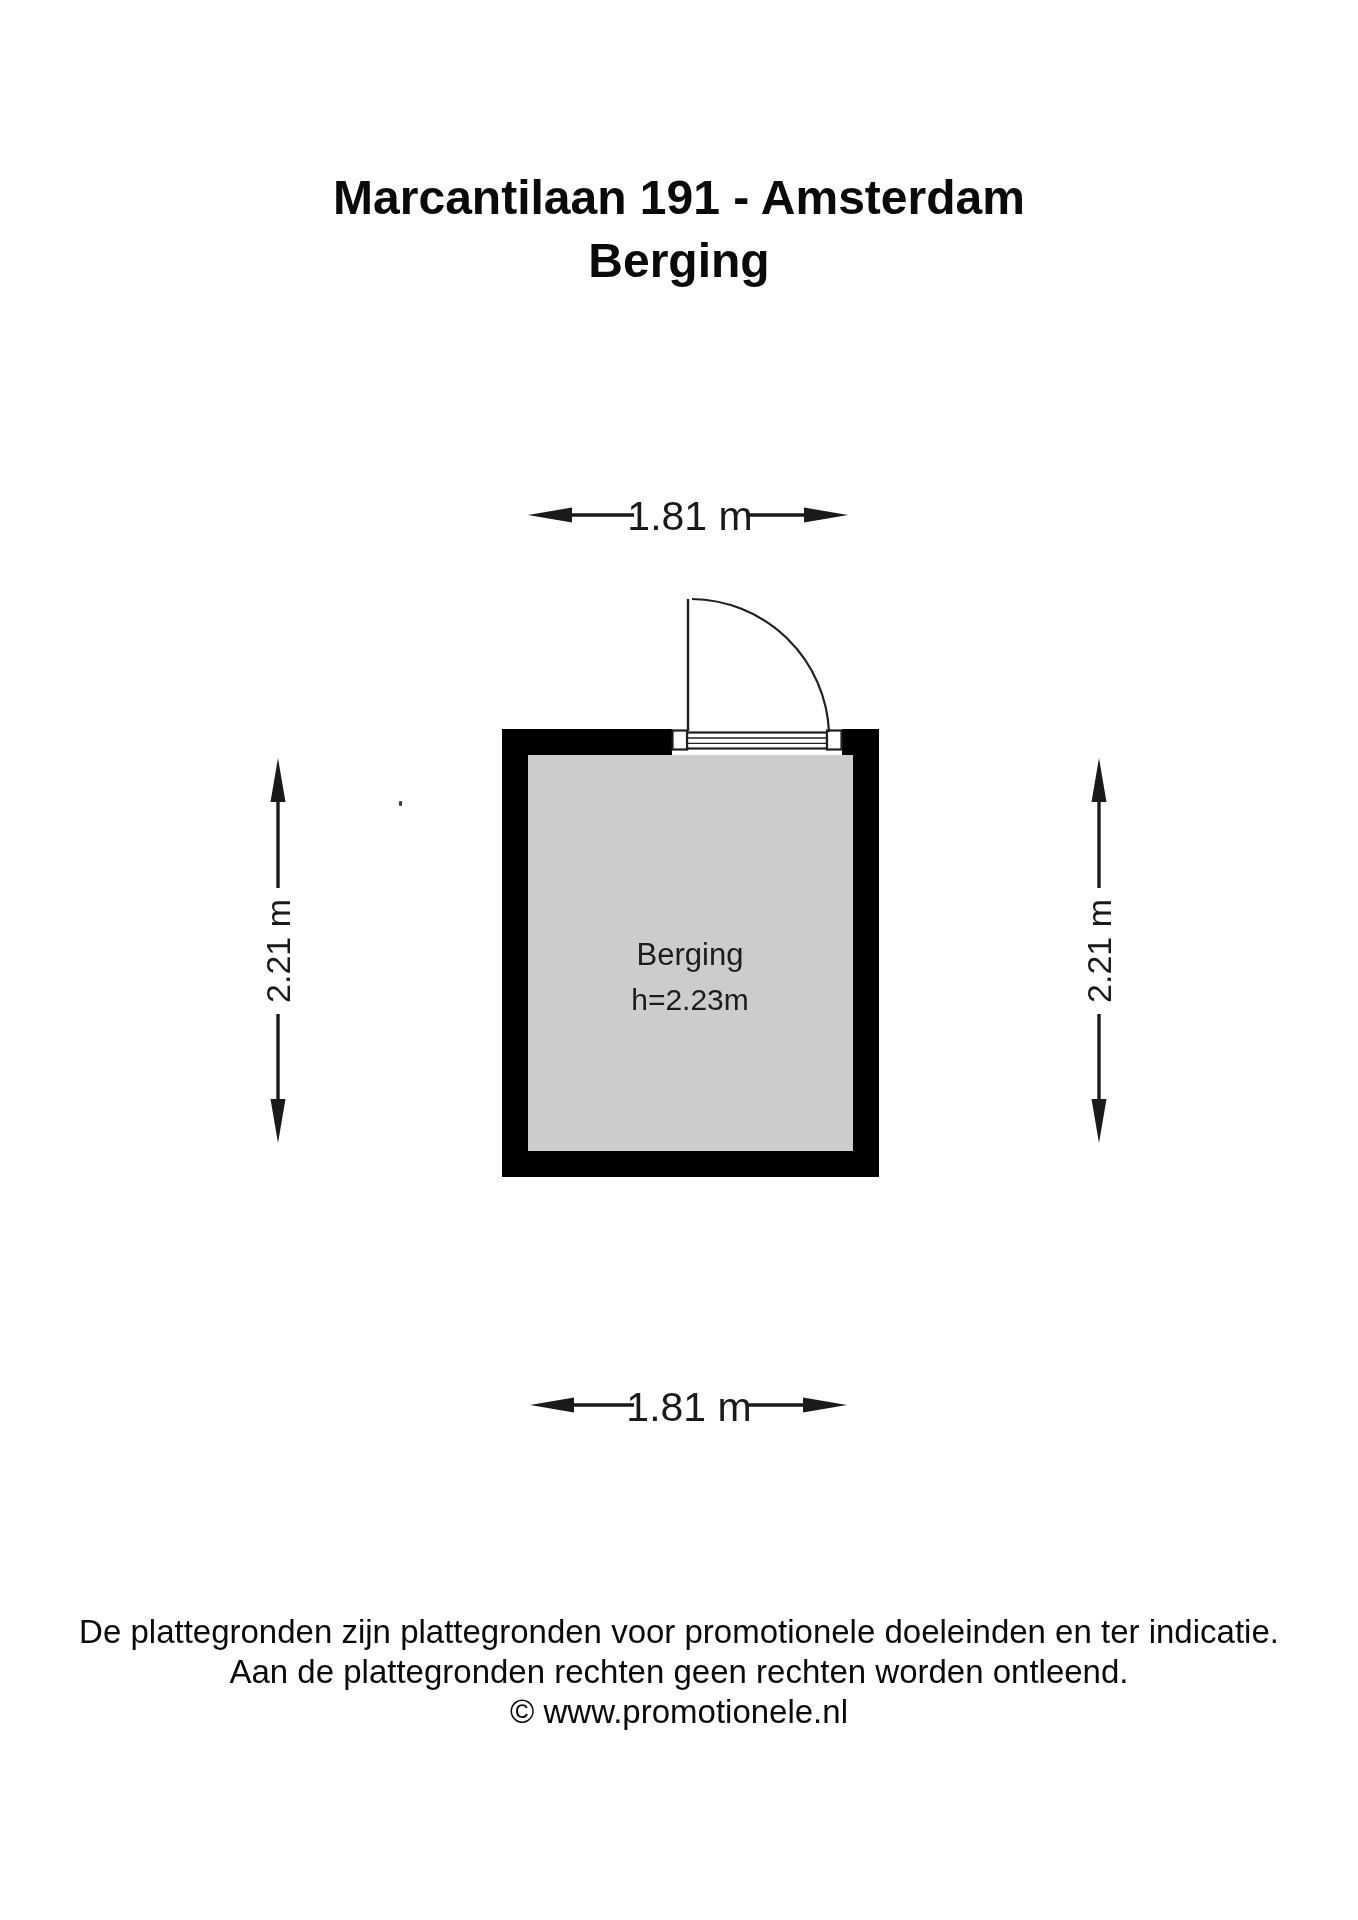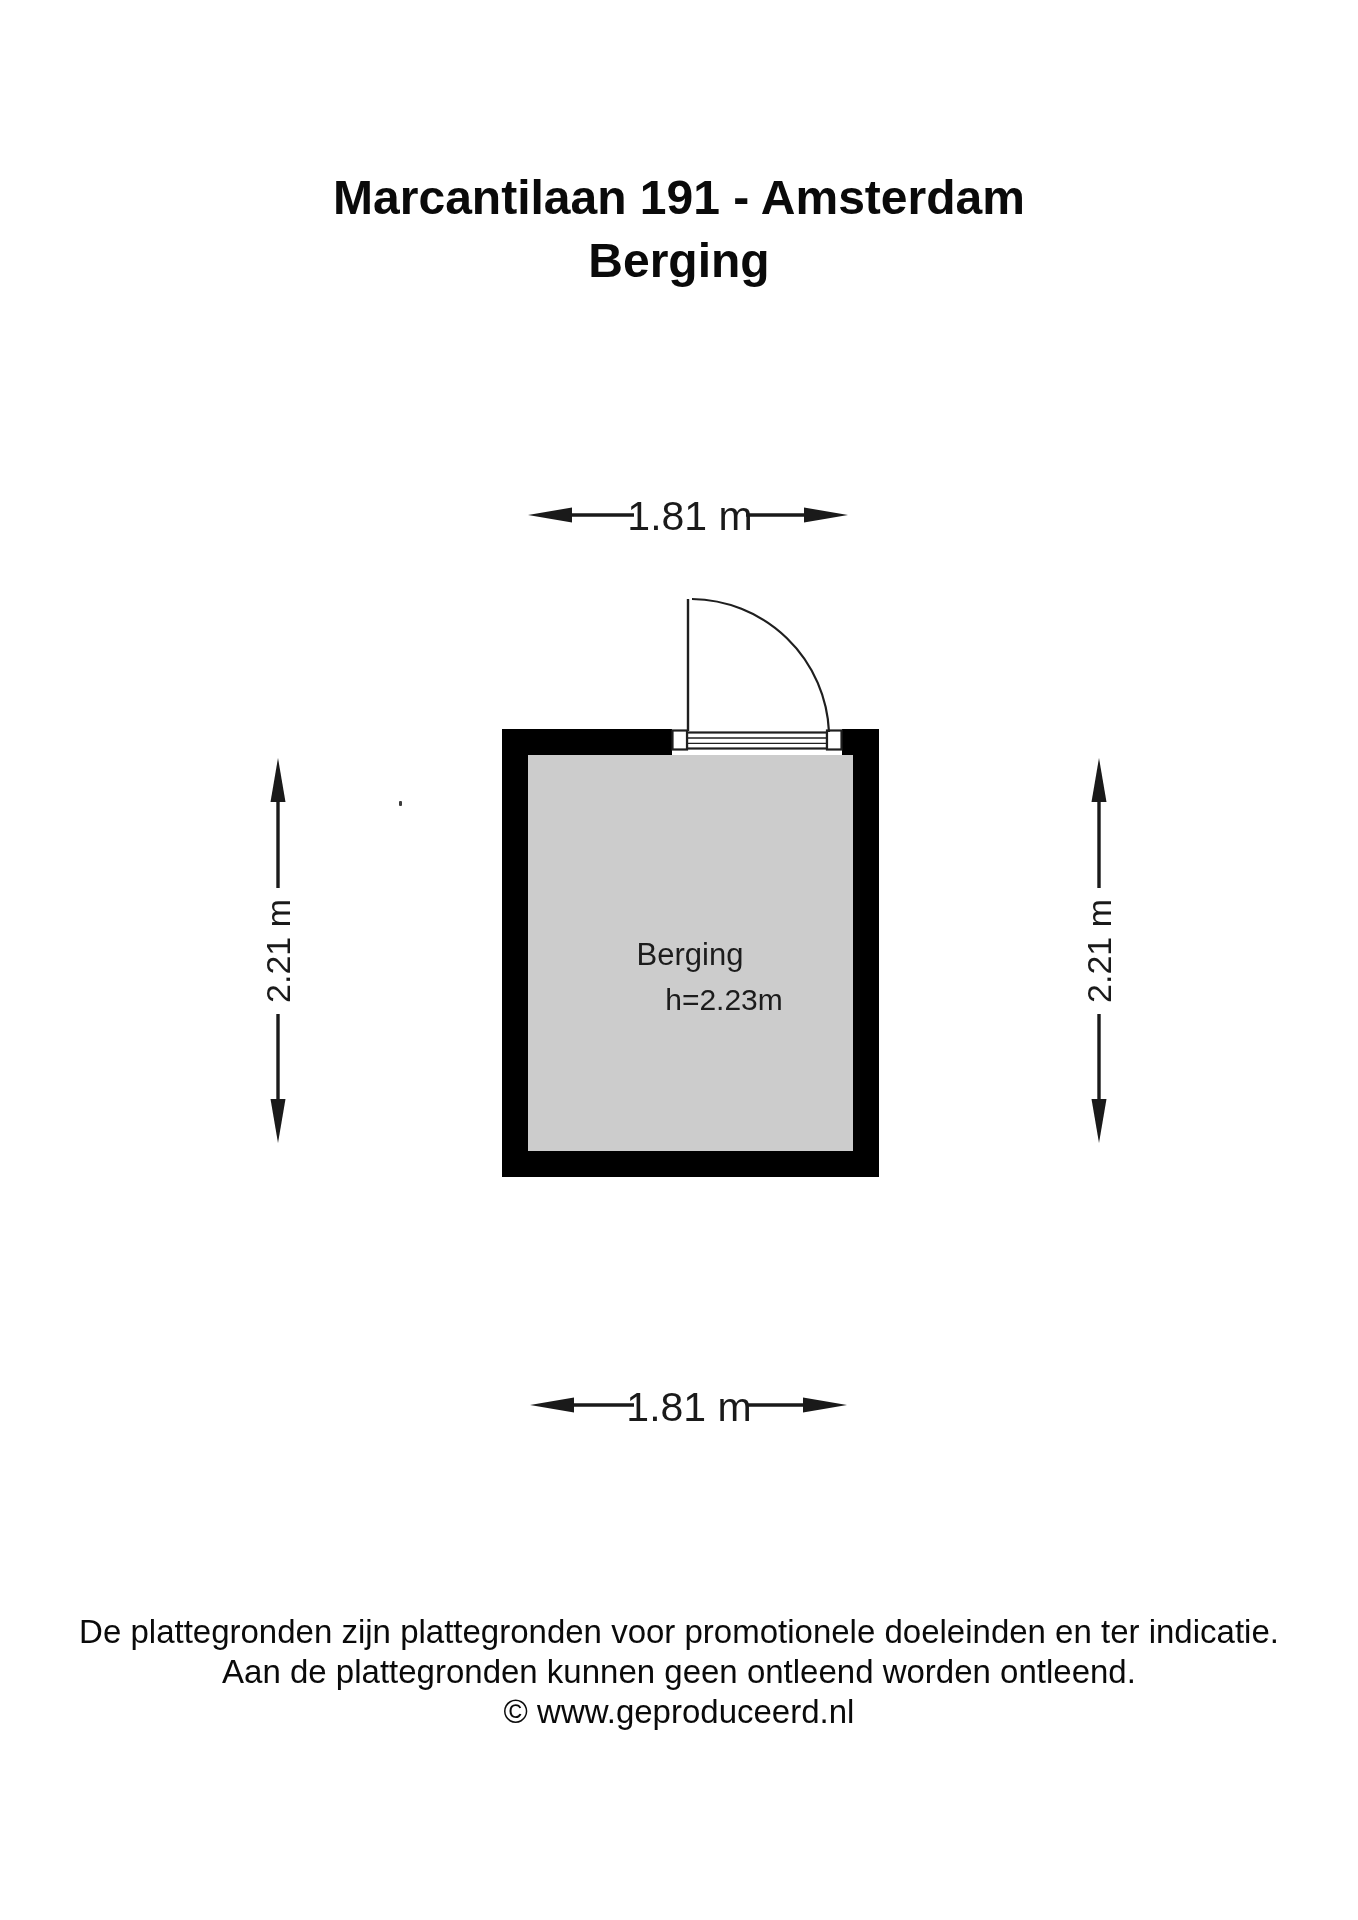--- a/index.html
+++ b/index.html
@@ -39,21 +39,20 @@
     font-size: 31px;
     color: #1c1c1c;
     white-space: nowrap;
     transform: translateX(-50%);
   }
   .room-height {
     font-size: 30px;
     color: #1c1c1c;
     white-space: nowrap;
     transform: translateX(-50%);
-    margin-left: 34px;
   }
   .footer-block {
     left: 0; top: 1612px; width: 1358px;
     text-align: center;
     font-size: 33px;
     line-height: 40px;
     color: #0a0a0a;
   }
   .speck {
     left: 399px; top: 801px;
@@ -125,17 +124,17 @@
   <div class="abs dim-label-v" style="left:278px; top:951px;">2.21 m</div>
   <div class="abs dim-label-v" style="left:1099px; top:951px;">2.21 m</div>
 
   <div class="abs room-name" style="left:690px; top:937px;">Berging</div>
   <div class="abs room-height" style="left:690px; top:983px;">h=2.23m</div>
 
   <div class="abs speck"></div>
 
   <div class="abs footer-block">
     <div>De plattegronden zijn plattegronden voor promotionele doeleinden en ter indicatie.</div>
-    <div>Aan de plattegronden kunnen geen ontleend worden ontleend.</div>
-    <div>© www.geproduceerd.nl</div>
+    <div>Aan de plattegronden rechten geen rechten worden ontleend.</div>
+    <div>© www.promotionele.nl</div>
   </div>
 
 </div>
 
 </body></html>

